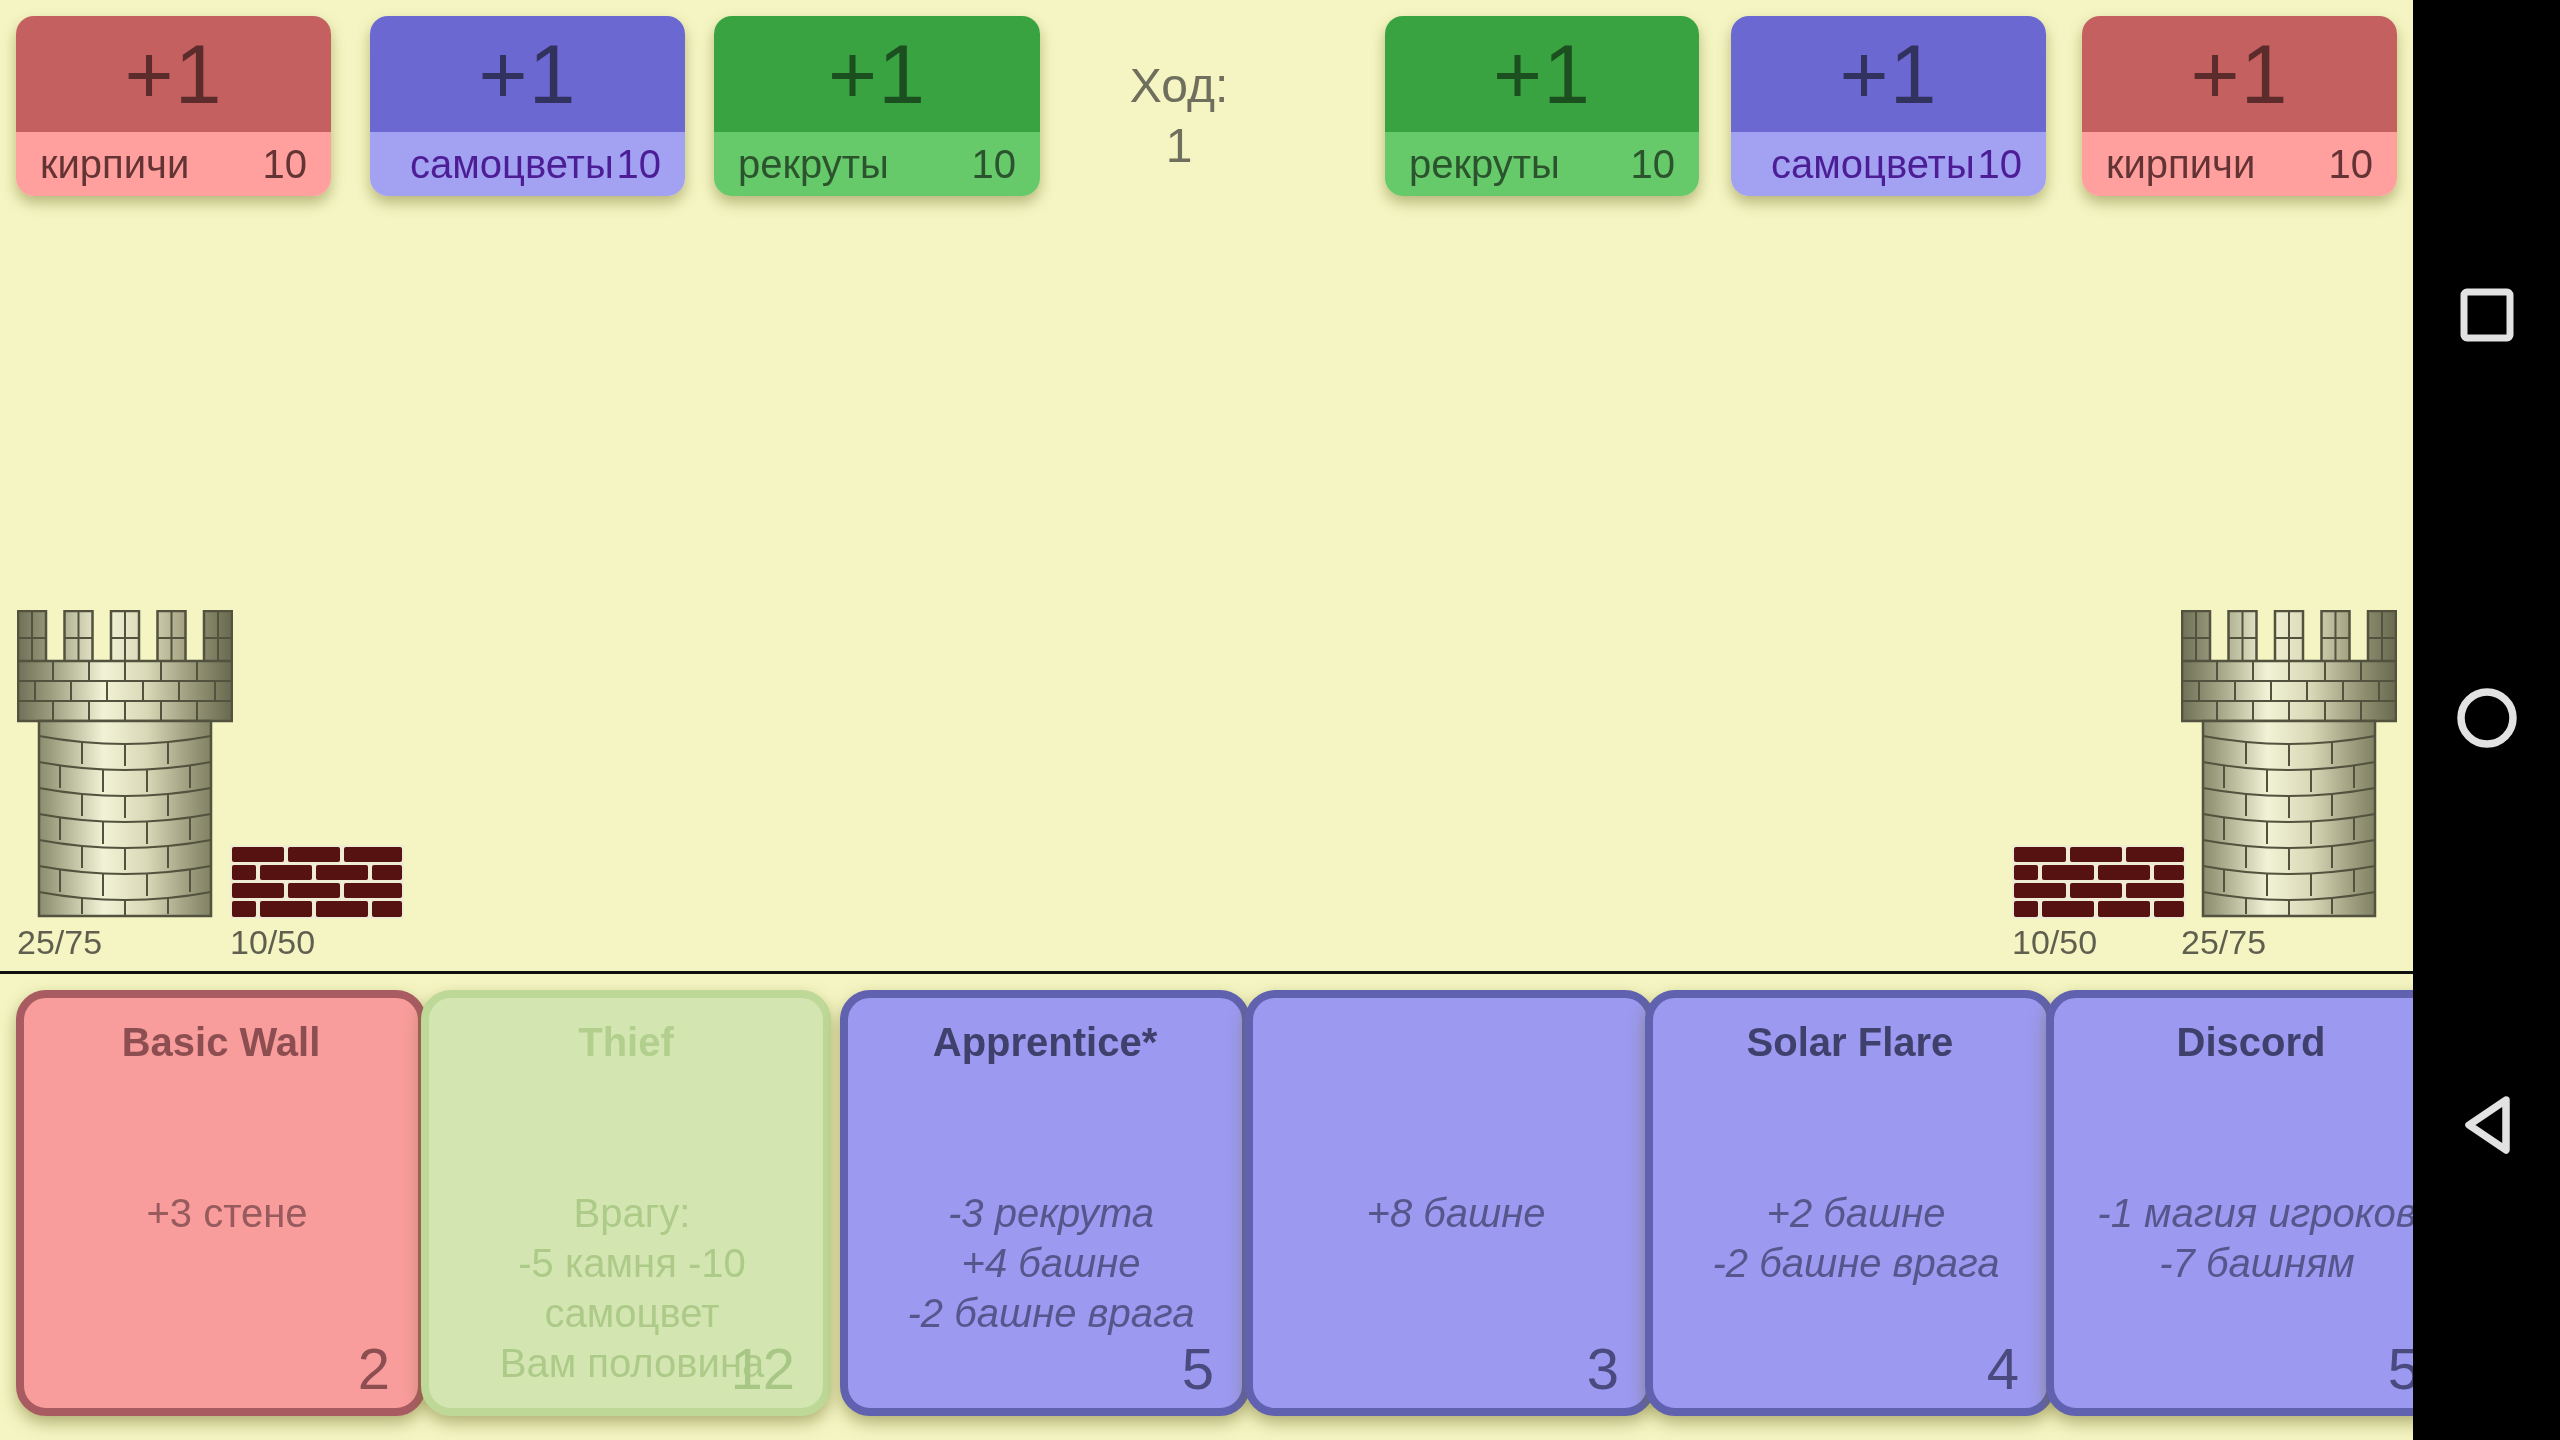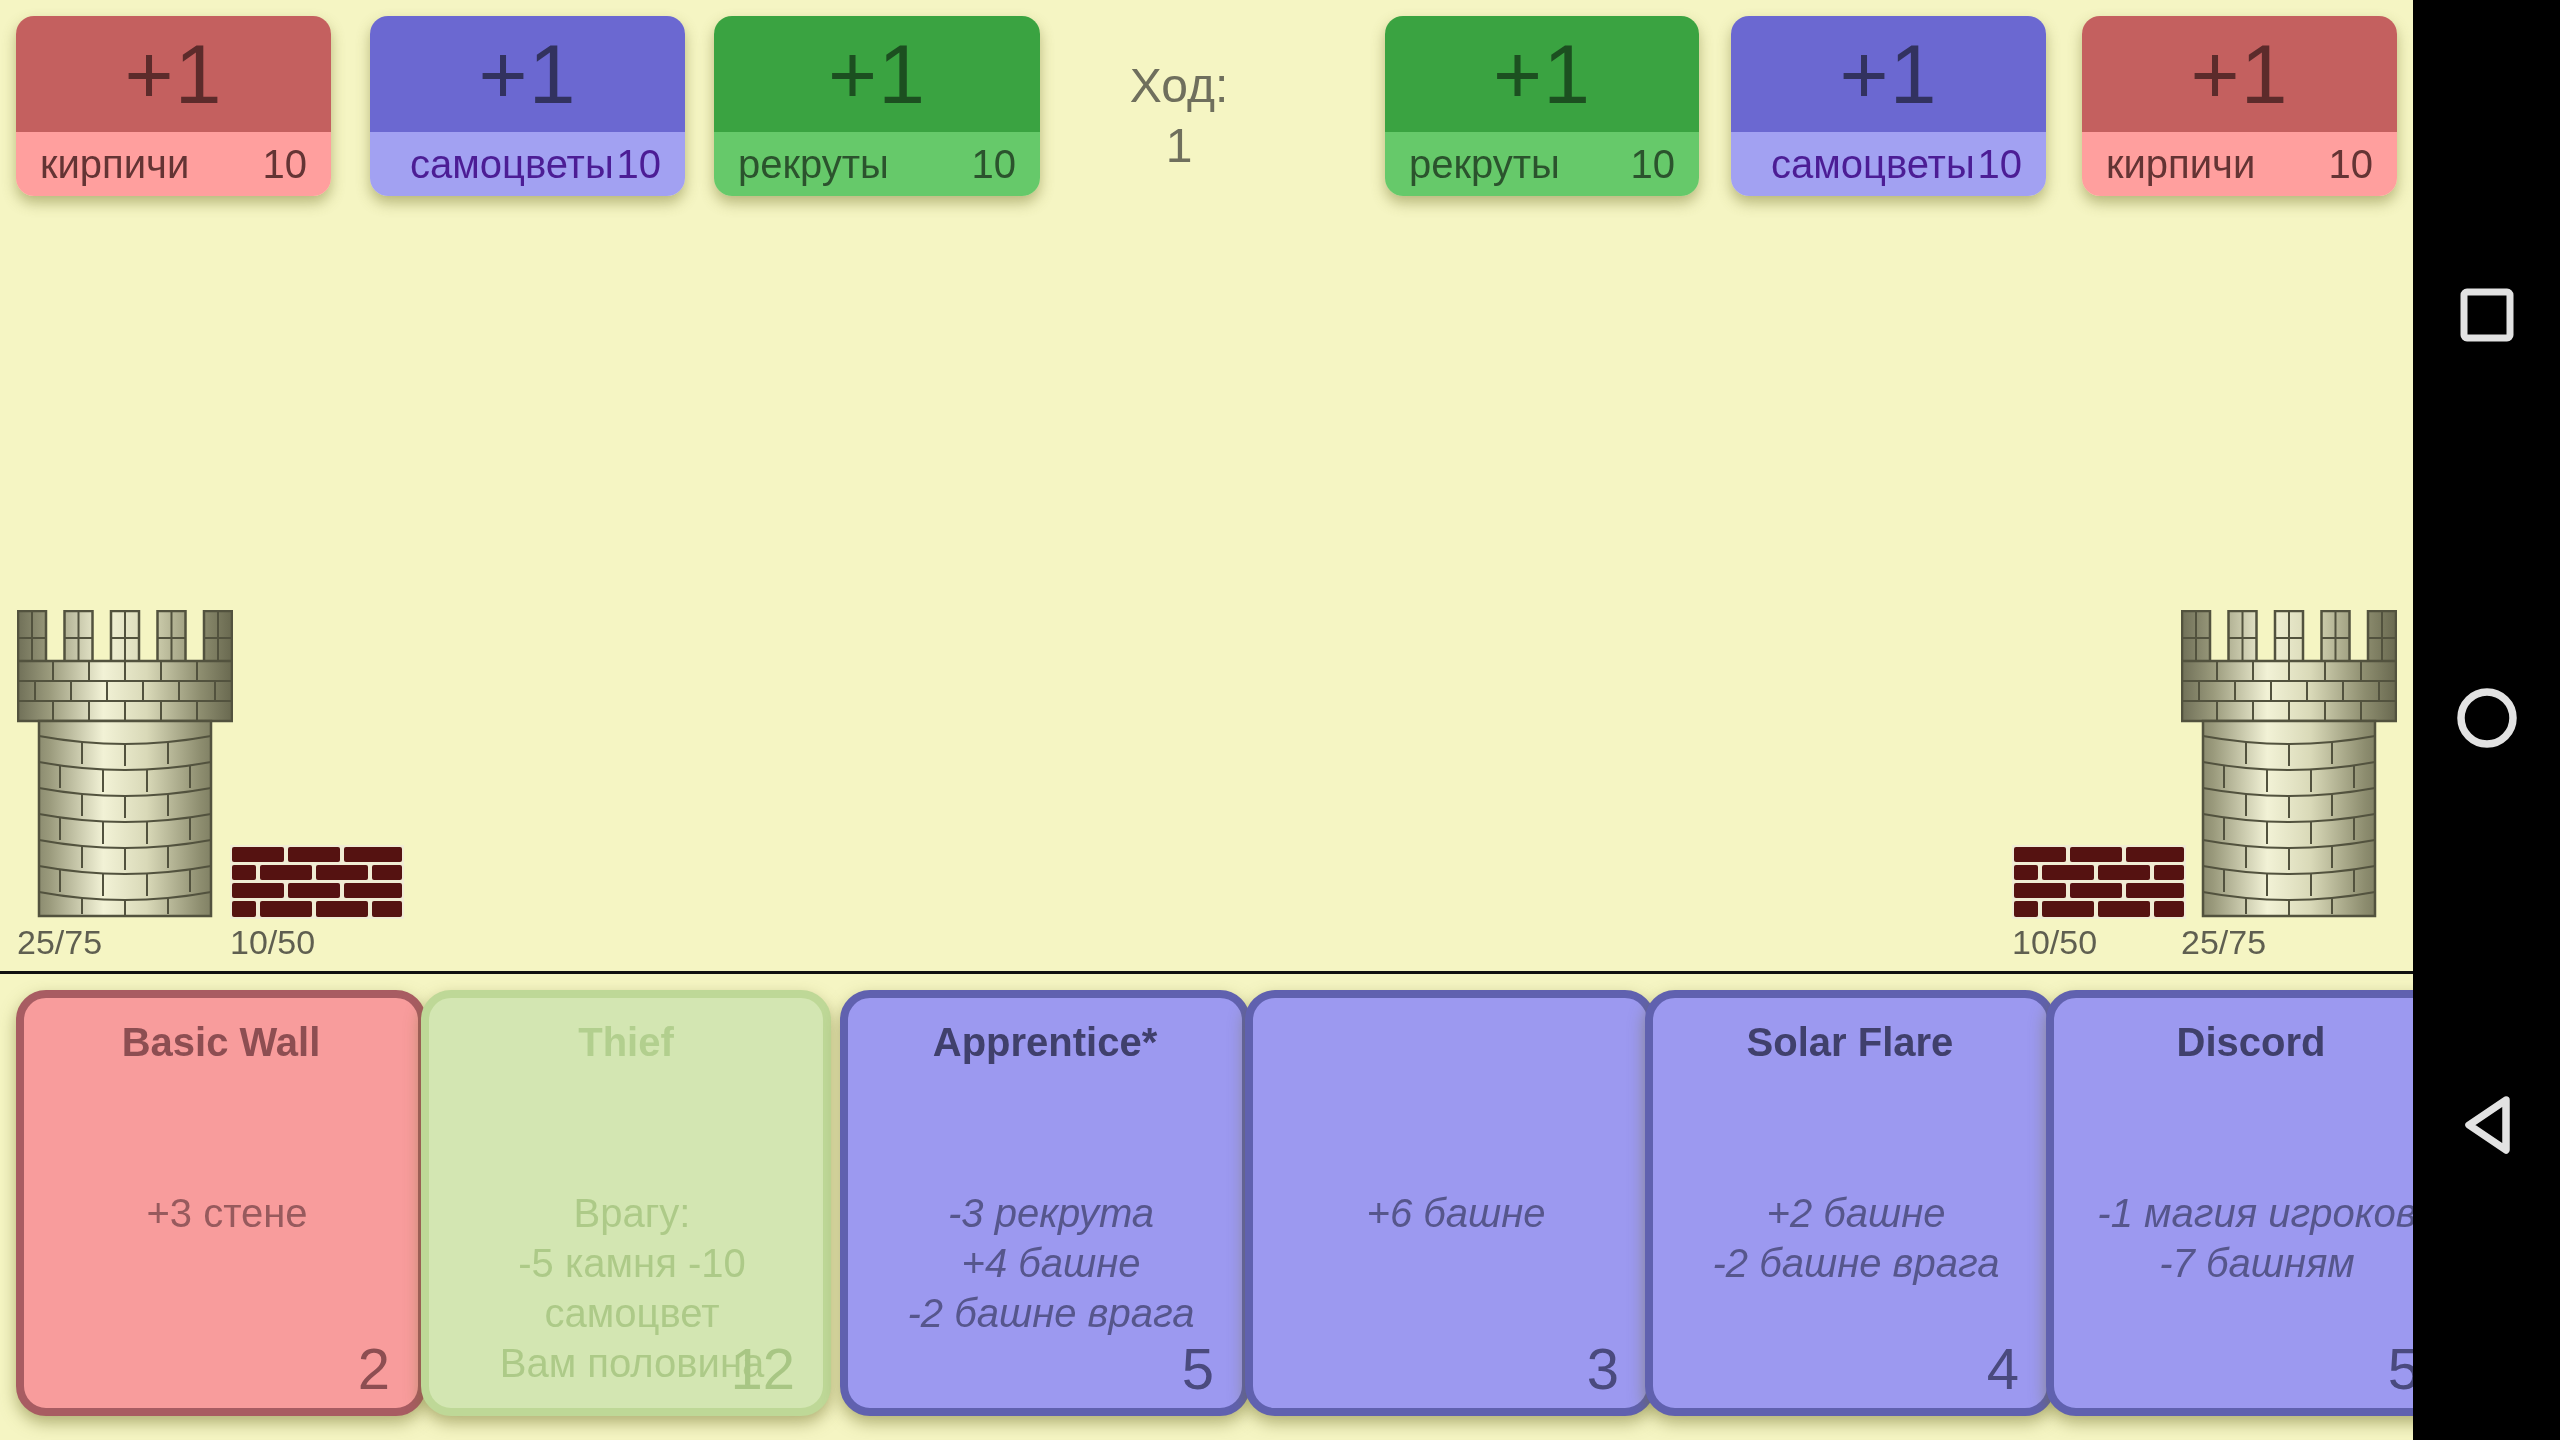--- a/index.html
+++ b/index.html
@@ -217,21 +217,21 @@
     <div class="card-cost">12</div>
   </div>
   <div class="card card-purple" style="left:824px;">
     <div class="card-title">Apprentice*</div>
     <div class="card-body">-3 рекрута
 +4 башне
 -2 башне врага</div>
     <div class="card-cost">5</div>
   </div>
   <div class="card card-purple" style="left:1229px;">
-    <div class="card-body">+6 башне</div>
+    <div class="card-body">+8 башне</div>
     <div class="card-cost">3</div>
   </div>
   <div class="card card-purple" style="left:1629px;">
     <div class="card-title">Solar Flare</div>
     <div class="card-body">+2 башне
 -2 башне врага</div>
     <div class="card-cost">4</div>
   </div>
   <div class="card card-purple" style="left:2030px;">
     <div class="card-title">Discord</div>

